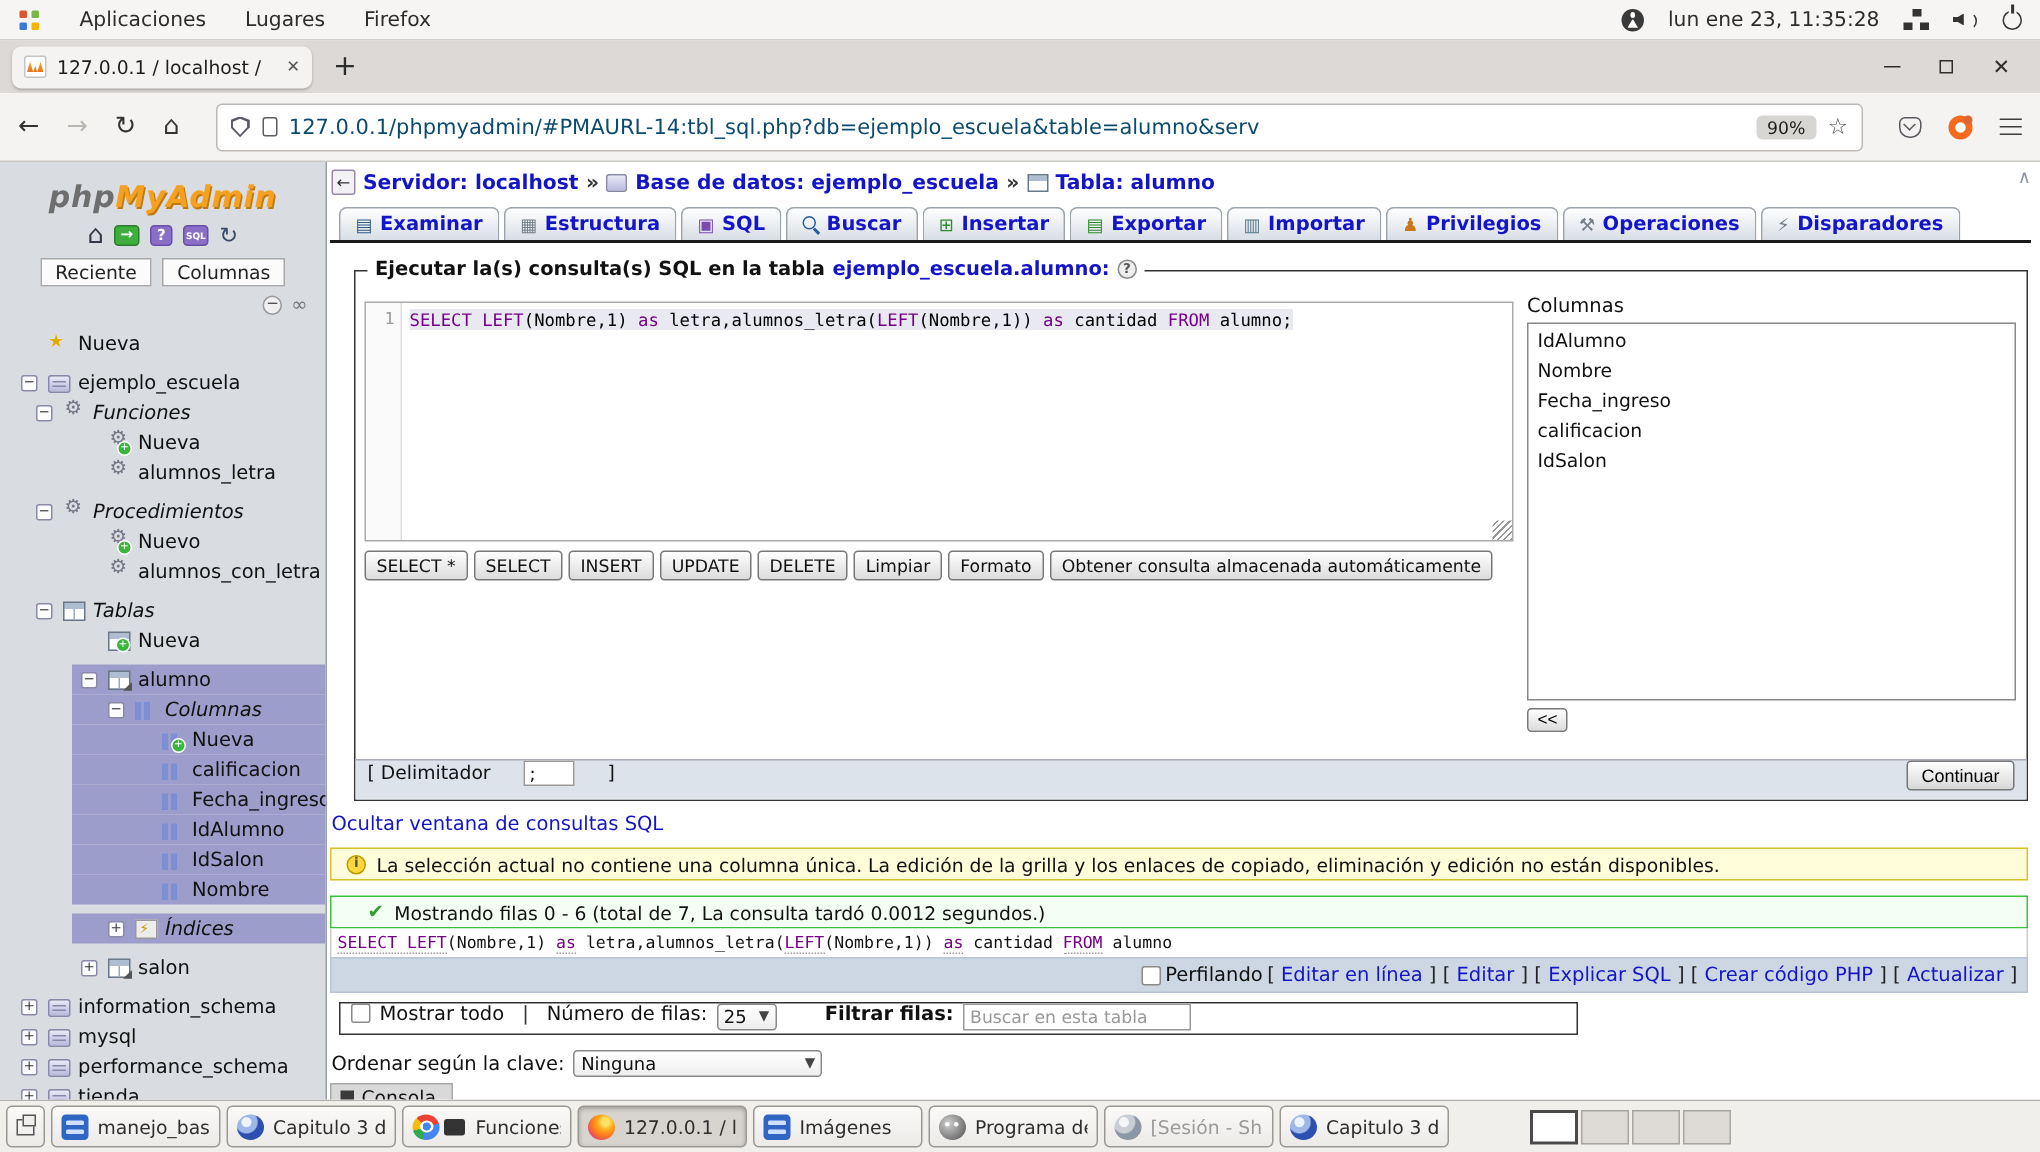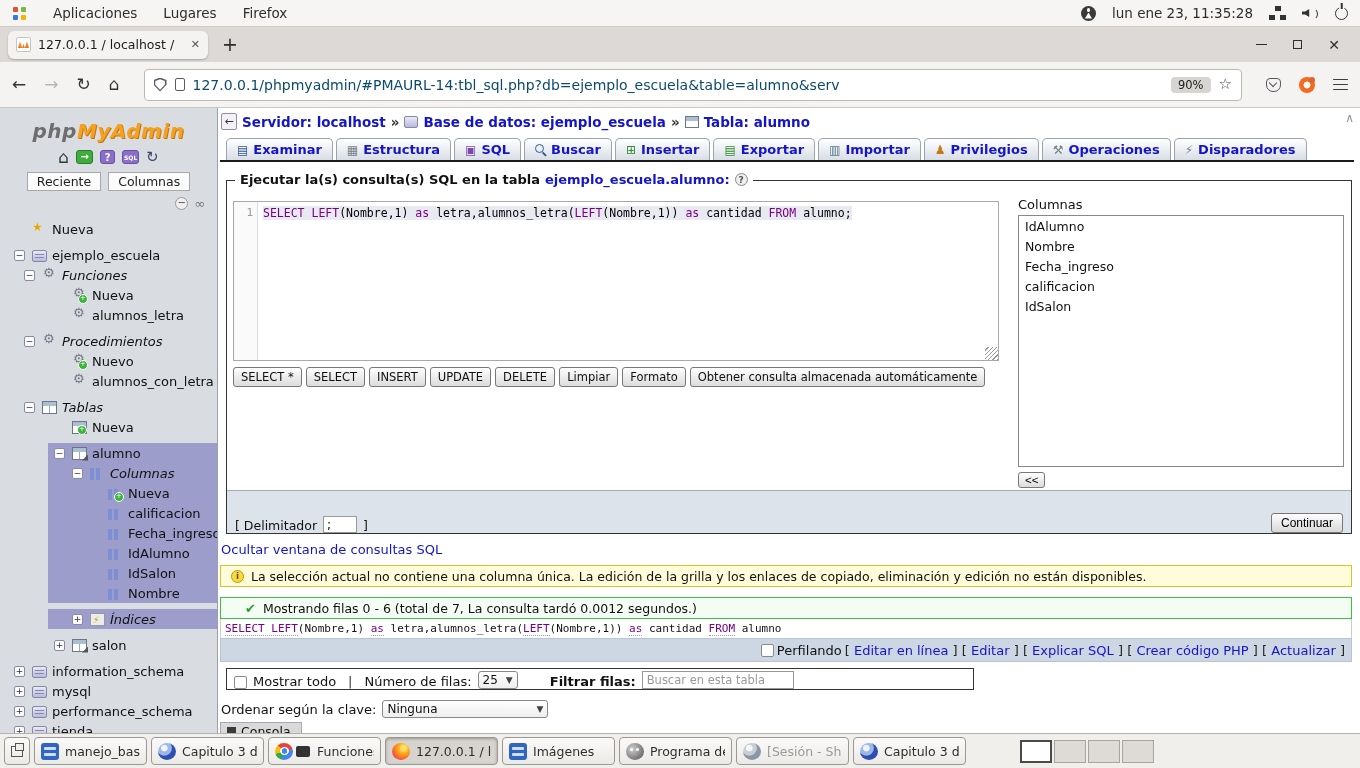--- a/index.html
+++ b/index.html
@@ -116,59 +116,59 @@
 
   .ptabs{position:absolute;left:8px;top:30px;display:flex;gap:3px}
   .ptab{height:22px;display:flex;align-items:center;padding:0 10px;border:1px solid #9aa4ae;border-bottom:none;border-radius:5px 5px 0 0;background:linear-gradient(#ffffff,#d8dee6);font-size:13px;font-weight:bold;color:#1414c8;gap:5px}
   .tico{font-size:12px;line-height:1;font-weight:normal}
   .c-nav{color:#335a88}.c-gray{color:#75808a}.c-purp{color:#7a4ab0}.c-green{color:#2e8b2e}.c-steel{color:#56788a}.c-orange{color:#c87818}
   .tico.mag{width:11px;height:11px;position:relative;display:inline-block}
   .tico.mag::before{content:"";position:absolute;top:0;left:0;width:7px;height:7px;border:1.6px solid #2c5aa0;border-radius:50%}
   .tico.mag::after{content:"";position:absolute;bottom:0;right:0;width:4.5px;height:1.7px;background:#2c5aa0;transform:rotate(45deg)}
   .tabline{position:absolute;left:2px;right:6px;top:52px;height:2px;background:#1a1a1a}
 
-  .qfs{position:absolute;left:8px;right:8px;top:72px;height:354px;border:1px solid #333;background:#fff}
+  .qfs{position:absolute;left:18px;right:8px;top:72px;height:354px;border:1px solid #333;background:#fff}
   .legend{position:absolute;top:-9px;left:8px;background:#fff;padding:0 5px;font-size:13px;font-weight:bold;color:#111;display:flex;align-items:center;gap:5px;white-space:nowrap}
   .legend a{color:#1414c8}
   .helpq{width:13px;height:13px;border:1px solid #888;border-radius:50%;background:#eee;color:#555;font-size:9px;font-weight:bold;display:inline-flex;align-items:center;justify-content:center}
   .editor{position:absolute;left:6px;top:20px;width:766px;height:160px;border:1px solid #a9a9a9;background:#fff;display:flex}
   .gutter{width:24px;border-right:1px solid #ddd;background:#fafafa;color:#999;font-family:"DejaVu Sans Mono","Liberation Mono",monospace;font-size:11px;text-align:right;padding:4px 4px 0 0}
   .codearea{flex:1;padding:4px 0 0 5px;font-family:"DejaVu Sans Mono","Liberation Mono",monospace;font-size:11.5px;color:#000;position:relative}
   .sqlline{background:#e9e9f2;display:inline}
   .kw{color:#770088}
   .grip{position:absolute;right:0;bottom:0;width:13px;height:13px;background:repeating-linear-gradient(135deg,transparent 0 2px,#999 2px 3px)}
   .abtns{position:absolute;left:6px;top:186px;display:flex;gap:4px}
   .abtn{font-family:"DejaVu Sans","Liberation Sans",sans-serif;font-size:11.5px;color:#111;padding:2px 7px;border:1px solid #777;border-radius:3px;background:linear-gradient(#fefefe,#dcdcdc)}
   .colpanel{position:absolute;right:7px;top:16px;width:326px}
   .coltitle{font-size:13px;color:#111;margin-bottom:3px}
   .collist{border:1px solid #888;background:#fff;height:252px;overflow:hidden;font-size:12.5px}
   .citem{padding:1.5px 6px;height:20px;line-height:17px}
   .insbtn{margin-top:5px;font-size:11.5px;padding:1px 6px;border:1px solid #777;border-radius:3px;background:linear-gradient(#fefefe,#dcdcdc)}
-  .optbar{position:absolute;left:0;right:0;bottom:0;height:43px;background:#dce3ea;border-top:1px solid #aab;display:flex;align-items:flex-end;padding:0 8px;font-size:12.5px;color:#111;gap:2px}
+  .optbar{position:absolute;left:0;right:0;bottom:0;height:27px;background:#dce3ea;border-top:1px solid #aab;display:flex;align-items:flex-start;padding:0 8px;font-size:12.5px;color:#111;gap:18px}
   .delimtxt{white-space:nowrap}
   .delim-input{width:34px;height:17px;border:1px solid #999;background:#fff;font-size:12px;padding:0 3px;margin:0 4px;font-family:inherit}
   .opt{display:inline-flex;align-items:center;gap:4px;margin-left:8px;white-space:nowrap}
   .cb{width:13px;height:13px;border:1px solid #8a8a8a;background:#fff;border-radius:2px;display:inline-flex;align-items:center;justify-content:center;flex:none}
   .cb.on{background:#3c78d8;border-color:#2c5ec0;color:#fff;font-size:10px}
   .cb.on::before{content:"✓"}
   .contbtn{margin-left:auto;font-size:12px;padding:2px 9px;border:1px solid #777;border-radius:3px;background:linear-gradient(#fefefe,#d8d8d8)}
 
   .hidelink{position:absolute;left:3px;top:434px;font-size:13px;color:#1414c8}
   .notice{position:absolute;left:2px;right:8px;height:22px;display:flex;align-items:center;gap:7px;font-size:12.5px;padding:0 0 0 10px;color:#111}
   .ny{top:457px;background:#fffcd9;border:1px solid #d8c028}
   .ng{top:489px;background:#f3fdf3;border:1px solid #3fbf3f}
   .infoic{width:13px;height:13px;border-radius:50%;background:#ffd83d;border:1px solid #b89a00;color:#554;font-size:9px;font-weight:bold;display:inline-flex;align-items:center;justify-content:center;flex:none}
   .okic{color:#2fa02f;font-size:13px;line-height:1;flex:none;margin-left:14px}
   .echo{position:absolute;left:2px;right:8px;top:511px;height:19px;background:#fff;border-left:1px solid #ccc;border-right:1px solid #ccc;font-family:"DejaVu Sans Mono","Liberation Mono",monospace;font-size:11px;padding:3px 4px;white-space:nowrap;overflow:hidden}
   .echo .kw{border-bottom:1px dotted #9a9a9a}
   .profbar{position:absolute;left:2px;right:8px;top:530px;height:24px;background:#ccd7e3;border:1px solid #b8c4d2;display:flex;align-items:center;justify-content:flex-end;font-size:13px;gap:3px;padding-right:6px;color:#111}
   .plink{color:#1414c8}
   .pbr{color:#222}
 
-  .rowsbar{position:absolute;left:8px;top:560px;width:748px;height:22px;border:1px solid #333;background:#fff;display:flex;align-items:flex-end;padding:0 7px;font-size:13px;gap:6px;color:#111}
+  .rowsbar{position:absolute;left:8px;top:560px;width:826px;height:22px;border:1px solid #333;background:#fff;display:flex;align-items:flex-start;padding:0 7px;font-size:13px;gap:6px;color:#111}
   .rsep{margin:0 6px;color:#333}
   .selbox{height:18px;border:1px solid #888;border-radius:3px;background:linear-gradient(#fff,#eee);display:inline-flex;align-items:center;font-size:12px;padding:0 4px;gap:8px;color:#111}
   .selarrow{font-size:9px;color:#444}
   .filterlbl{font-weight:bold;margin-left:26px}
   .filterinput{width:152px;height:18px;border:1px solid #999;font-size:11.5px;padding:0 4px;font-family:inherit;color:#333}
   .filterinput::placeholder{color:#999}
   .sortrow{position:absolute;left:3px;top:592px;display:flex;align-items:center;gap:6px;font-size:13px;color:#111}
   .sortsel{width:166px;justify-content:space-between}
   .consola{position:absolute;left:2px;top:614px;background:#d9d9d9;border:1px solid #aaa;border-bottom:none;display:inline-flex;align-items:center;gap:5px;font-size:12.5px;padding:1px 10px 1px 6px;color:#111}
   .consq{width:9px;height:9px;background:#3a3a3a;display:inline-block}

